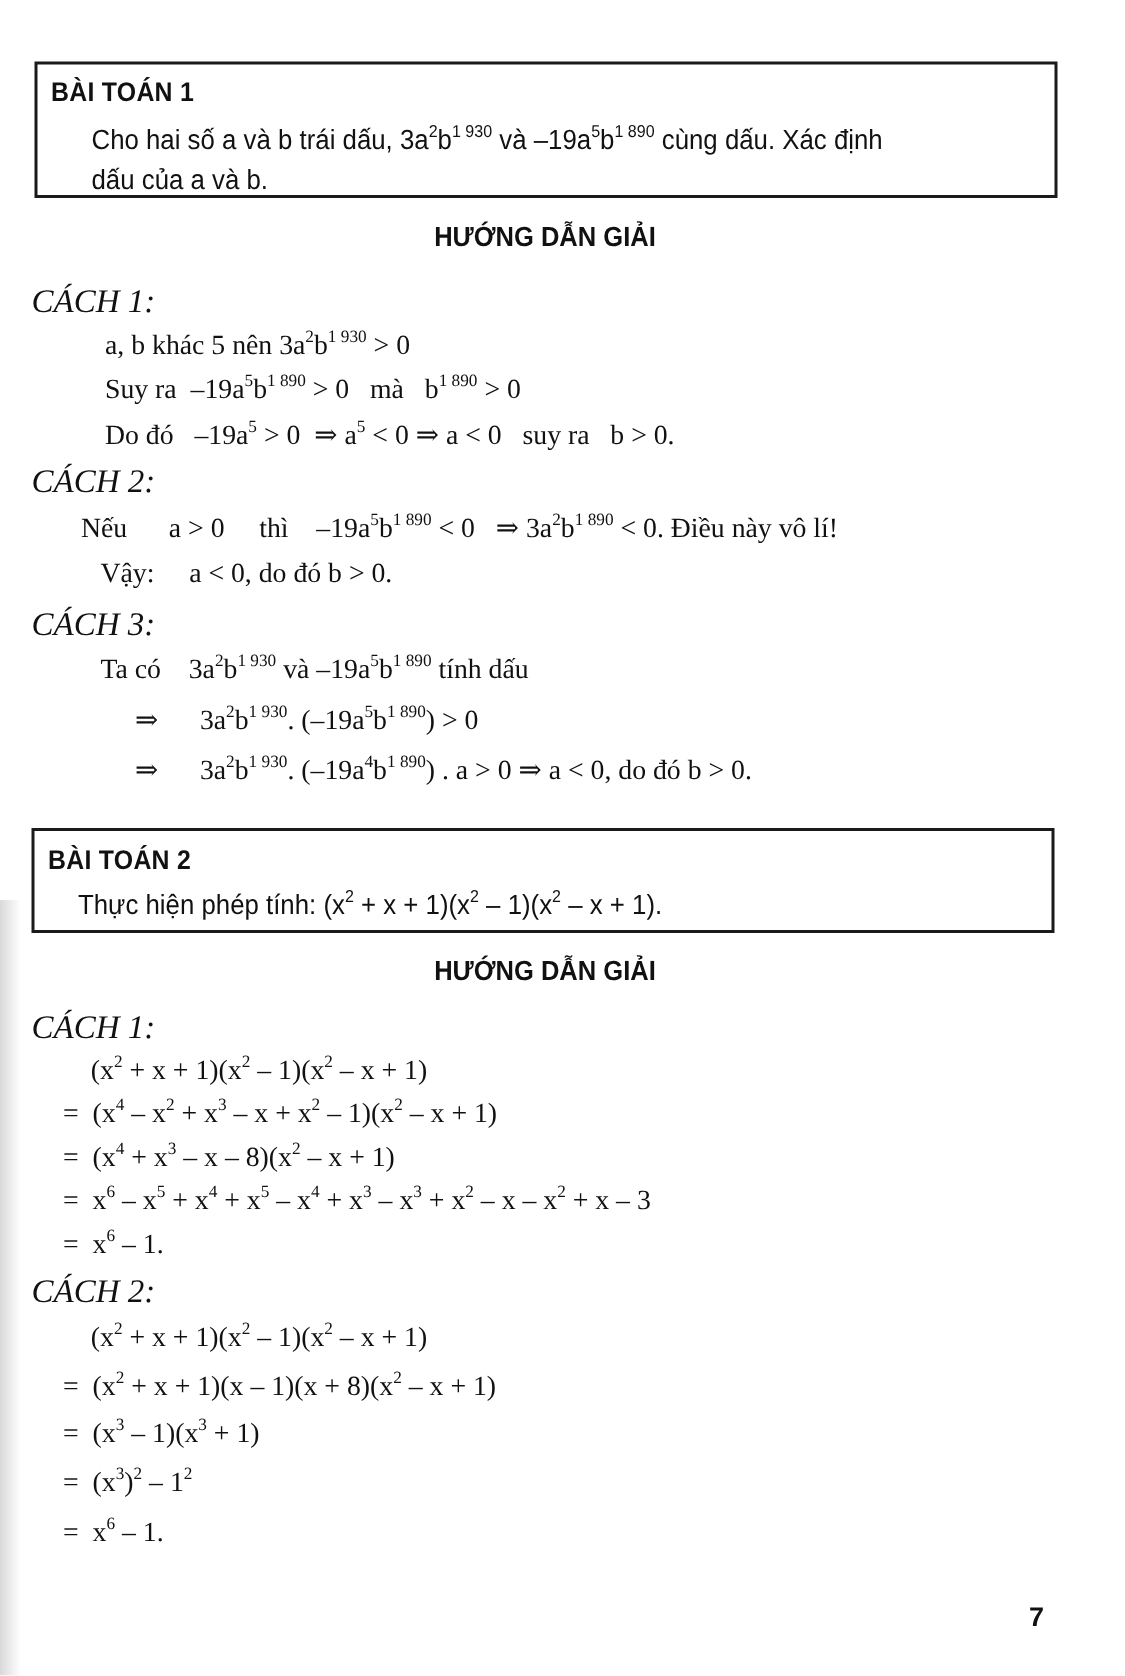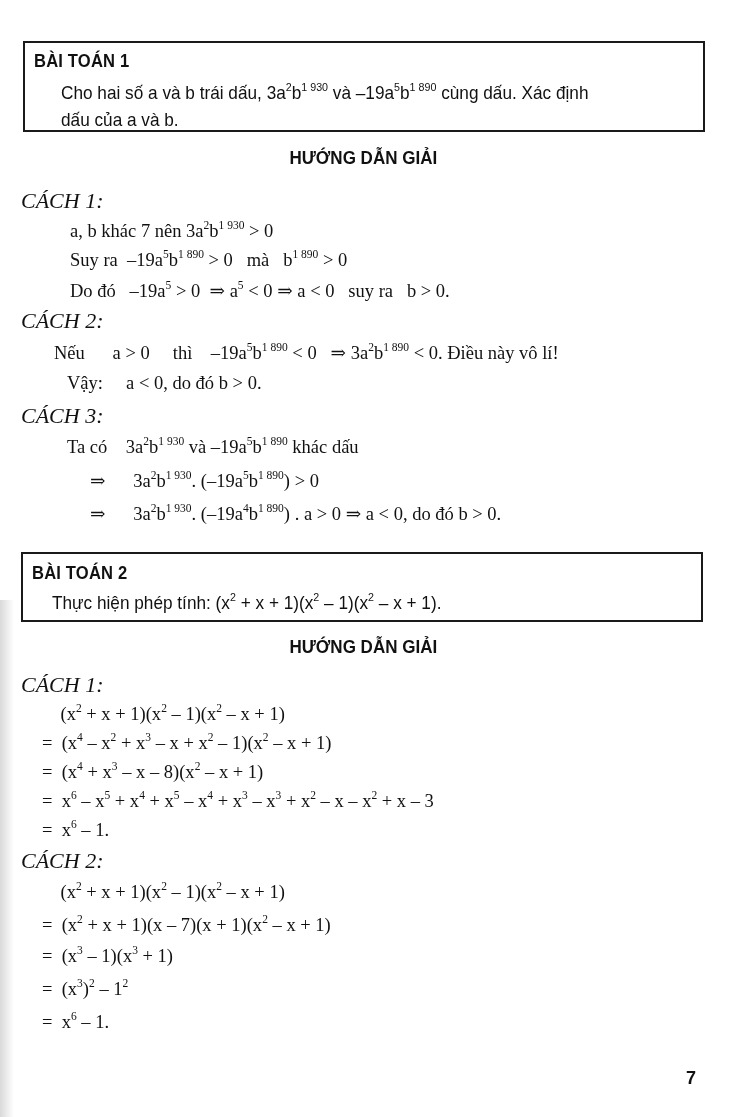--- a/index.html
+++ b/index.html
@@ -59,47 +59,47 @@
   <div class="box-title">BÀI TOÁN 1</div>
   <div class="box-text">
     <div><span>Cho hai số a và b trái dấu, 3a</span><sup>2</sup><span>b</span><sup>1 930</sup><span> và –19a</span><sup>5</sup><span>b</span><sup>1 890</sup><span> cùng dấu. Xác định</span></div>
     <div>dấu của a và b.</div>
   </div>
 </div>
 
 <div class="heading" id="h1"><span>HƯỚNG DẪN GIẢI</span></div>
 
 <div class="method" style="top:188px">CÁCH 1:</div>
-<div class="line" style="left:70px;top:221px"><span>a, b khác 7 nên 3a</span><sup>2</sup><span>b</span><sup>1 930</sup><span> &gt; 0</span></div>
+<div class="line" style="left:70px;top:221px"><span>a, b khác 5 nên 3a</span><sup>2</sup><span>b</span><sup>1 930</sup><span> &gt; 0</span></div>
 <div class="line" style="left:70px;top:250px"><span>Suy ra  –19a</span><sup>5</sup><span>b</span><sup>1 890</sup><span> &gt; 0   mà   b</span><sup>1 890</sup><span> &gt; 0</span></div>
 <div class="line" style="left:70px;top:280px"><span>Do đó   –19a</span><sup>5</sup><span> &gt; 0  ⇒ a</span><sup>5</sup><span> &lt; 0 ⇒ a &lt; 0   suy ra   b &gt; 0.</span></div>
 
 <div class="method" style="top:308px">CÁCH 2:</div>
 <div class="line" style="left:54px;top:342px"><span>Nếu      a &gt; 0     thì    –19a</span><sup>5</sup><span>b</span><sup>1 890</sup><span> &lt; 0   ⇒ 3a</span><sup>2</sup><span>b</span><sup>1 890</sup><span> &lt; 0. Điều này vô lí!</span></div>
 <div class="line" style="left:67px;top:373px"><span>Vậy:     a &lt; 0, do đó b &gt; 0.</span></div>
 
 <div class="method" style="top:403px">CÁCH 3:</div>
-<div class="line" style="left:67px;top:437px"><span>Ta có    3a</span><sup>2</sup><span>b</span><sup>1 930</sup><span> và –19a</span><sup>5</sup><span>b</span><sup>1 890</sup><span> khác dấu</span></div>
+<div class="line" style="left:67px;top:437px"><span>Ta có    3a</span><sup>2</sup><span>b</span><sup>1 930</sup><span> và –19a</span><sup>5</sup><span>b</span><sup>1 890</sup><span> tính dấu</span></div>
 <div class="line" style="left:90px;top:470px"><span>⇒      3a</span><sup>2</sup><span>b</span><sup>1 930</sup><span>. (–19a</span><sup>5</sup><span>b</span><sup>1 890</sup><span>) &gt; 0</span></div>
 <div class="line" style="left:90px;top:503px"><span>⇒      3a</span><sup>2</sup><span>b</span><sup>1 930</sup><span>. (–19a</span><sup>4</sup><span>b</span><sup>1 890</sup><span>) . a &gt; 0 ⇒ a &lt; 0, do đó b &gt; 0.</span></div>
 
 <div class="box" id="box2">
   <div class="box-title">BÀI TOÁN 2</div>
   <div class="box-text"><span>Thực hiện phép tính: (x</span><sup>2</sup><span> + x + 1)(x</span><sup>2</sup><span> – 1)(x</span><sup>2</sup><span> – x + 1).</span></div>
 </div>
 
 <div class="heading" id="h2"><span>HƯỚNG DẪN GIẢI</span></div>
 
 <div class="method" style="top:672px">CÁCH 1:</div>
 <div class="line" style="left:42px;top:704px"><span>    (x</span><sup>2</sup><span> + x + 1)(x</span><sup>2</sup><span> – 1)(x</span><sup>2</sup><span> – x + 1)</span></div>
 <div class="line" style="left:42px;top:733px"><span>=  (x</span><sup>4</sup><span> – x</span><sup>2</sup><span> + x</span><sup>3</sup><span> – x + x</span><sup>2</sup><span> – 1)(x</span><sup>2</sup><span> – x + 1)</span></div>
 <div class="line" style="left:42px;top:762px"><span>=  (x</span><sup>4</sup><span> + x</span><sup>3</sup><span> – x – 8)(x</span><sup>2</sup><span> – x + 1)</span></div>
 <div class="line" style="left:42px;top:791px"><span>=  x</span><sup>6</sup><span> – x</span><sup>5</sup><span> + x</span><sup>4</sup><span> + x</span><sup>5</sup><span> – x</span><sup>4</sup><span> + x</span><sup>3</sup><span> – x</span><sup>3</sup><span> + x</span><sup>2</sup><span> – x – x</span><sup>2</sup><span> + x – 3</span></div>
 <div class="line" style="left:42px;top:820px"><span>=  x</span><sup>6</sup><span> – 1.</span></div>
 
 <div class="method" style="top:848px">CÁCH 2:</div>
 <div class="line" style="left:42px;top:882px"><span>    (x</span><sup>2</sup><span> + x + 1)(x</span><sup>2</sup><span> – 1)(x</span><sup>2</sup><span> – x + 1)</span></div>
-<div class="line" style="left:42px;top:915px"><span>=  (x</span><sup>2</sup><span> + x + 1)(x – 7)(x + 1)(x</span><sup>2</sup><span> – x + 1)</span></div>
+<div class="line" style="left:42px;top:915px"><span>=  (x</span><sup>2</sup><span> + x + 1)(x – 1)(x + 8)(x</span><sup>2</sup><span> – x + 1)</span></div>
 <div class="line" style="left:42px;top:946px"><span>=  (x</span><sup>3</sup><span> – 1)(x</span><sup>3</sup><span> + 1)</span></div>
 <div class="line" style="left:42px;top:979px"><span>=  (x</span><sup>3</sup><span>)</span><sup>2</sup><span> – 1</span><sup>2</sup></div>
 <div class="line" style="left:42px;top:1012px"><span>=  x</span><sup>6</sup><span> – 1.</span></div>
 
 <div class="page-num">7</div>
 
 </body></html>

